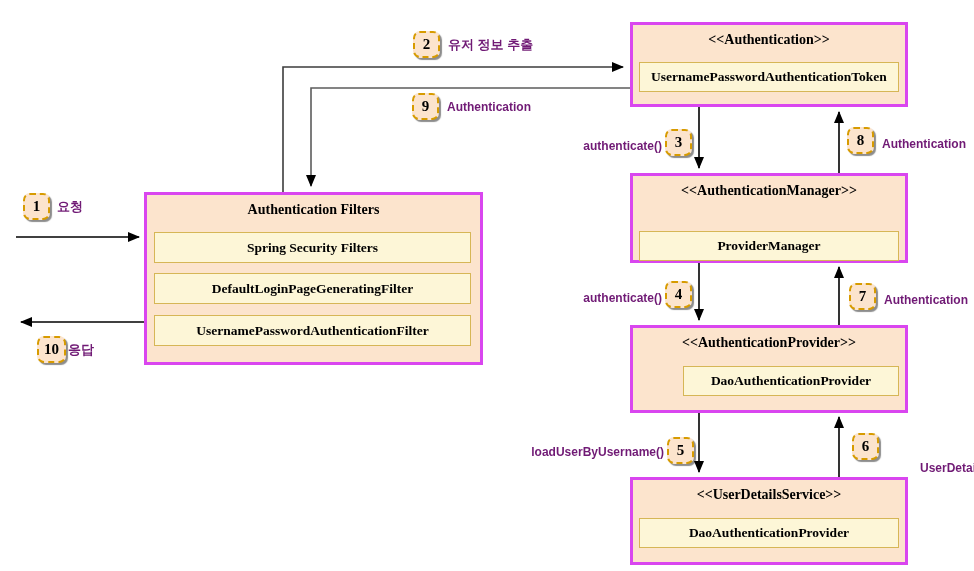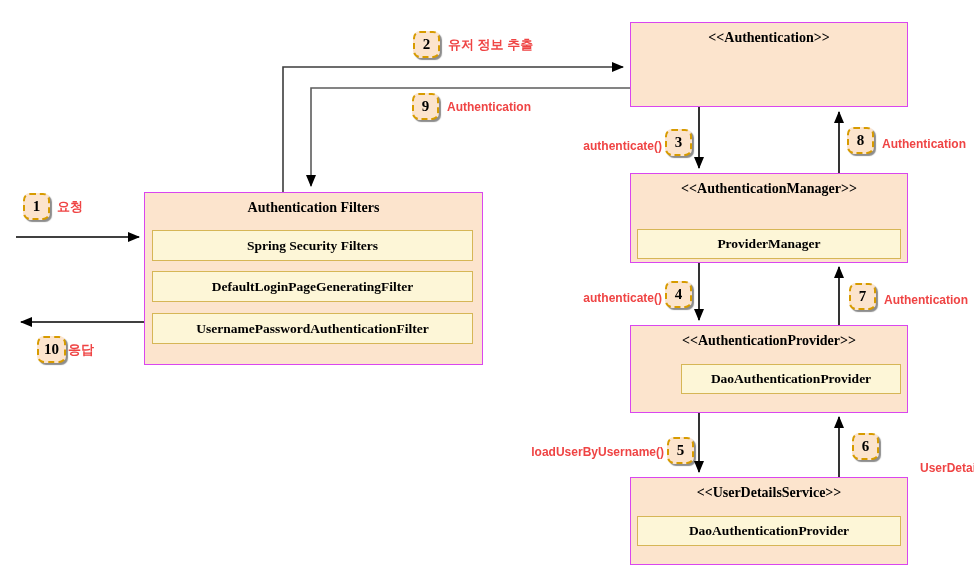--- a/index.html
+++ b/index.html
@@ -10,21 +10,21 @@
     font-family:"Liberation Serif","DejaVu Serif",serif;
     overflow:hidden;
   }
   .connector-layer{position:absolute;left:0;top:0;width:974px;height:571px;}
 
   
   .obox{
     position:absolute;
     box-sizing:border-box;
     background:#fce4cd;
-    border:1px solid #d946ef;
+    border:3px solid #d946ef;
   }
   .obox-title{
     position:absolute;left:0;right:0;top:7px;
     text-align:center;
     font-weight:bold;font-size:14px;color:#000;
     white-space:nowrap;
   }
   .ibox{
     position:absolute;
     box-sizing:border-box;
@@ -49,21 +49,21 @@
     border-radius:7px;
     box-shadow:2px 2px 1px rgba(0,0,0,0.45);
     font-weight:bold;font-size:15px;color:#000;
     font-family:"Liberation Serif","DejaVu Serif",serif;
   }
 
   
   .slabel{
     position:absolute;
     font-family:"Liberation Sans","DejaVu Sans",sans-serif;
-    font-weight:bold;font-size:12px;color:#ef4444;
+    font-weight:bold;font-size:12px;color:#701a75;
     white-space:nowrap;
     line-height:14px;
   }
   .slabel.right{text-align:right;}
 </style>
 </head>
 <body>
 
 <div class="stage">
 
@@ -87,20 +87,21 @@
 
   <div class="obox" style="left:144px;top:192px;width:339px;height:173px;">
     <div class="obox-title">Authentication Filters</div>
     <div class="ibox" style="left:7px;right:9px;top:78px;height:31px;">DefaultLoginPageGeneratingFilter</div>
     <div class="ibox" style="left:7px;right:9px;top:37px;height:31px;">Spring Security Filters</div>
     <div class="ibox" style="left:7px;right:9px;top:120px;height:31px;">UsernamePasswordAuthenticationFilter</div>
   </div>
 
   <div class="obox cls" style="left:630px;top:22px;width:278px;height:85px;">
     <div class="obox-title">&lt;&lt;Authentication&gt;&gt;</div>
+    <div class="ibox">UsernamePasswordAuthenticationToken</div>
   </div>
 
   <div class="obox cls" style="left:630px;top:173px;width:278px;height:90px;">
     <div class="obox-title">&lt;&lt;AuthenticationManager&gt;&gt;</div>
     <div class="ibox" style="top:39px;margin-top:16px;">ProviderManager</div>
   </div>
 
   <div class="obox cls" style="left:630px;top:325px;width:278px;height:88px;">
     <div class="obox-title">&lt;&lt;AuthenticationProvider&gt;&gt;</div>
     <div class="ibox" style="top:38px;margin-left:44px;">DaoAuthenticationProvider</div>

